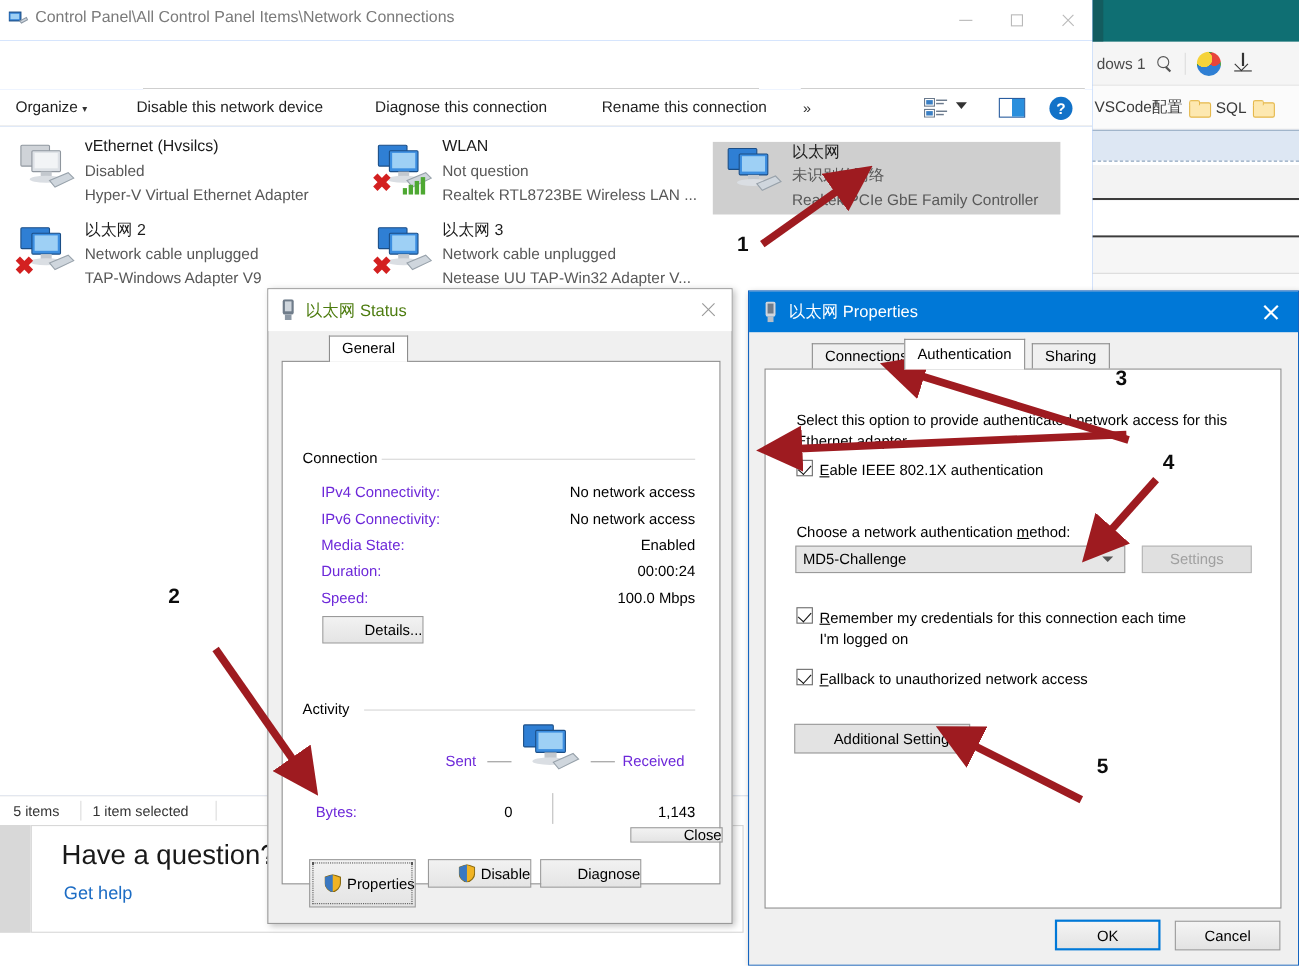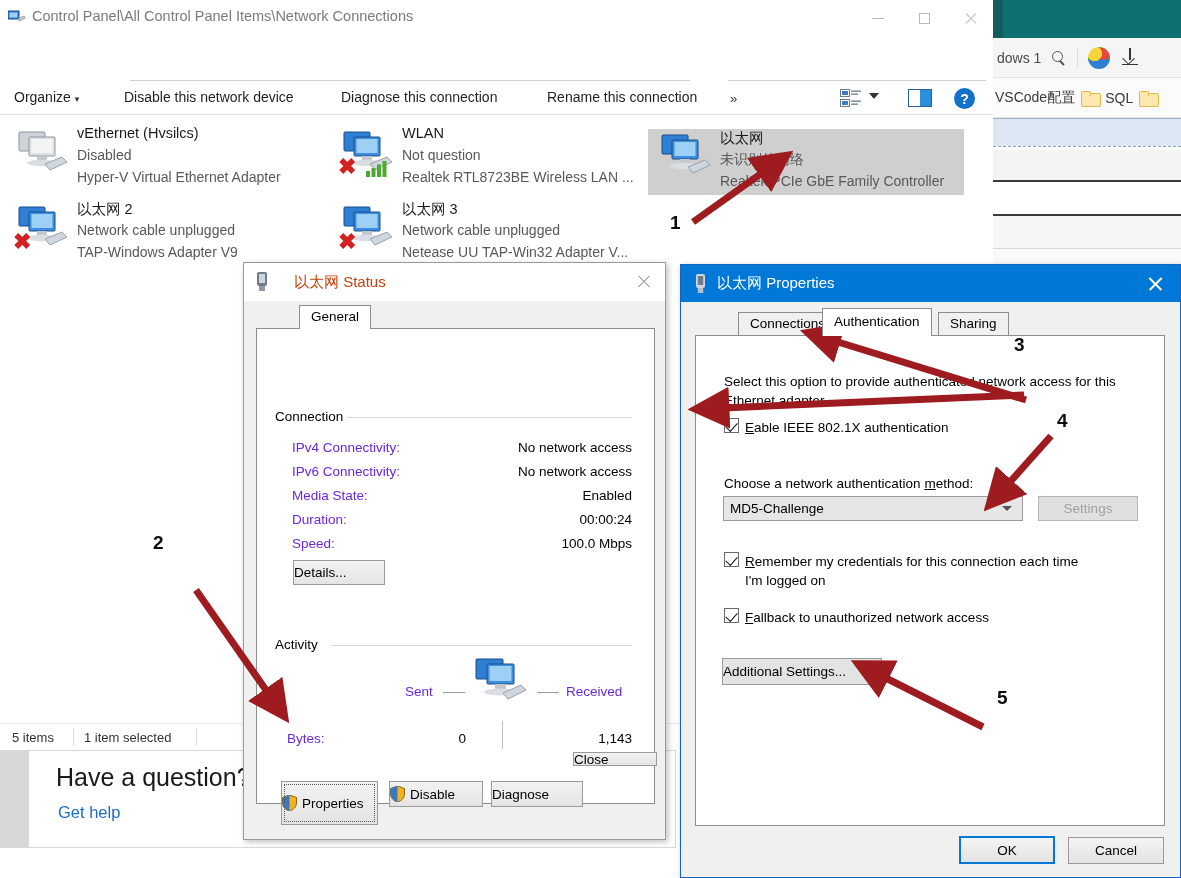--- a/index.html
+++ b/index.html
@@ -88,37 +88,37 @@
   .tile-name { position:absolute; left:72px; top:5px; font-size:14.5px; color:#1a1a1a; white-space:nowrap; }
   .tile-l2 { position:absolute; left:72px; top:27px; font-size:14px; color:#585858; white-space:nowrap; }
   .tile-l3 { position:absolute; left:72px; top:49px; font-size:14px; color:#585858; white-space:nowrap; }
   .redx { position:absolute; font-size:22px; color:#d32020; font-weight:bold; line-height:1; }
 
   
   .dlg-status { position:absolute; left:243px; top:262px; width:423px; height:578px;
       background:#f0f0f0; border:1px solid #9a9a9a; box-shadow:2px 2px 6px rgba(0,0,0,.25); }
   .ds-title { position:absolute; left:0; top:0; width:100%; height:38px; background:#ffffff; }
   .ds-ico { position:absolute; left:10px; top:9px; width:16px; height:19px; }
-  .ds-ttl { position:absolute; left:34px; top:10px; font-size:15px; color:#c2410c;margin-left:16px; }
+  .ds-ttl { position:absolute; left:34px; top:10px; font-size:15px; color:#4d7c0f; }
   .ds-close { position:absolute; right:14px; top:11px; width:15px; height:15px; }
   .ds-close::before,.ds-close::after{content:"";position:absolute;left:0;top:7px;width:16px;height:1.3px;background:#999;}
   .ds-close::before{transform:rotate(45deg);} .ds-close::after{transform:rotate(-45deg);}
 
   .tabstrip { position:absolute; left:12px; top:42px; width:399px; height:24px; }
   .tab { position:absolute; top:0; height:24px; padding:3px 11px 0 11px; font-size:13.5px; color:#000;
          border:1px solid #8d8d8d; border-bottom:none; background:#f0f0f0;margin-left:43px; }
   .tab.active { background:#ffffff; z-index:3; }
   .tabbody { position:absolute; left:12px; top:65px; width:399px; height:476px; background:#ffffff; border:1px solid #8d8d8d; }
 
   .grp-label { position:absolute; font-size:13.5px; color:#000; background:#fff; padding:0 4px; }
   .grp-line { position:absolute; height:1px; background:#d6d6d6; }
   .fld-k { position:absolute; font-size:13.5px; color:#6d28d9; }
   .fld-v { position:absolute; font-size:13.5px; color:#000; text-align:right; }
   .w-btn { position:absolute; background:linear-gradient(#f2f2f2,#e4e4e4); border:1px solid #9a9a9a;
-           font-size:13.5px; color:#000; display:flex; align-items:center; justify-content:flex-start; gap:5px; }
+           font-size:13.5px; color:#000; display:flex; align-items:center; justify-content:flex-end; gap:5px; }
   .w-btn.focus { outline:1px dotted #555; outline-offset:-4px; }
   .shield { width:15px; height:16px; flex:0 0 auto; }
 
   .divider-v { position:absolute; width:1px; background:#bdbdbd; }
 
   
   .dlg-props { position:absolute; left:680px; top:264px; width:501px; height:614px;
       background:#f0f0f0; border:1px solid #1565c0; box-shadow:2px 2px 6px rgba(0,0,0,.3); }
   .dp-title { position:absolute; left:0; top:0; width:100%; height:37px; background:#0078d7; }
   .dp-ico { position:absolute; left:12px; top:9px; width:15px; height:19px; }

